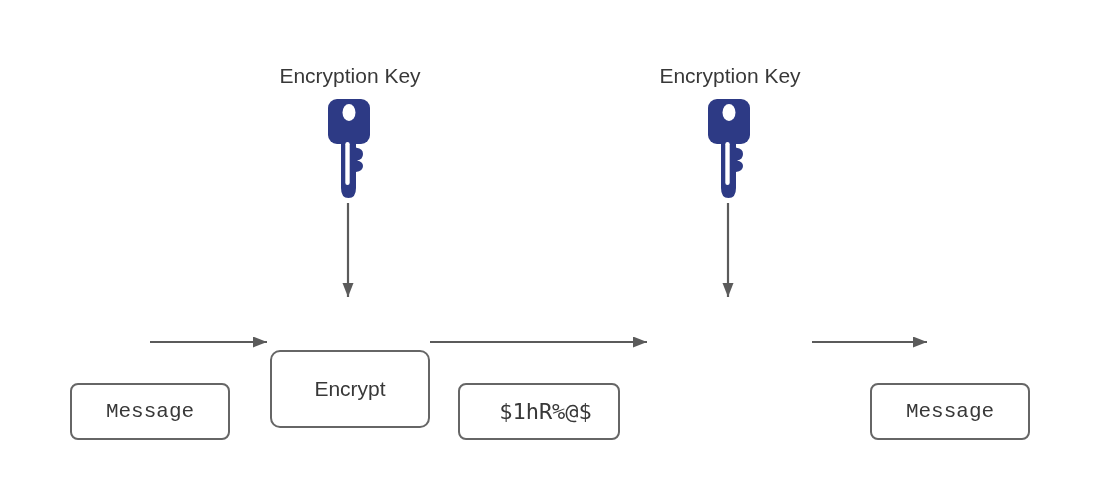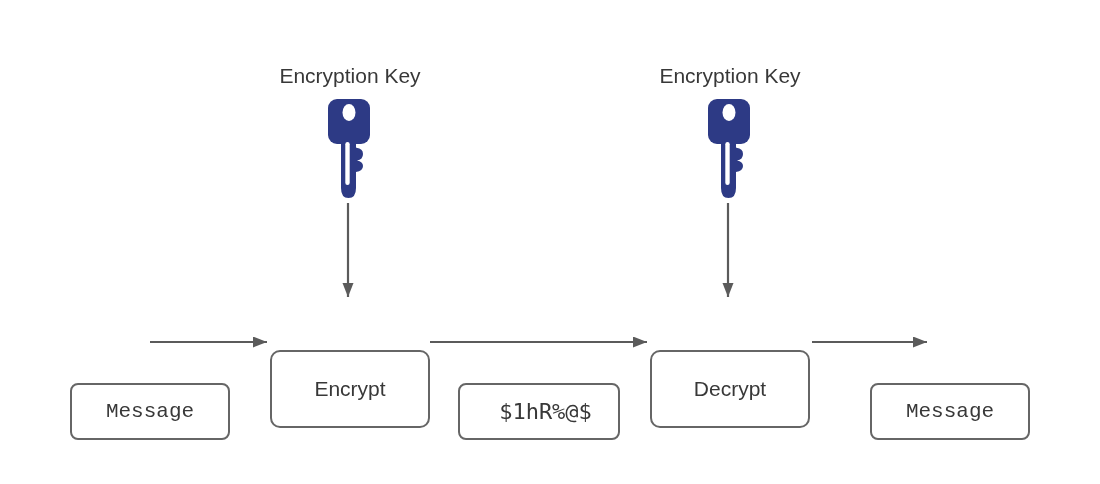--- a/index.html
+++ b/index.html
@@ -84,23 +84,20 @@
     <line class="arrow-line" x1="348" y1="203" x2="348" y2="297" marker-end="url(#ah)"></line>
     <line class="arrow-line" x1="728" y1="203" x2="728" y2="297" marker-end="url(#ah)"></line>
     <line class="arrow-line" x1="150" y1="342" x2="267" y2="342" marker-end="url(#ah)"></line>
     <line class="arrow-line" x1="430" y1="342" x2="647" y2="342" marker-end="url(#ah)"></line>
     <line class="arrow-line" x1="812" y1="342" x2="927" y2="342" marker-end="url(#ah)"></line>
   </svg>
 
   <div class="box process-box encrypt">
     <span>Encrypt</span>
   </div>
-  <div class="box process-box decrypt">
-    <span>Decrypt</span>
-  </div>
 
   <div class="box data-box msg-left">
     <span>Message</span>
   </div>
   <div class="box data-box cipher">
     <span>$1hR%@$</span>
   </div>
   <div class="box data-box msg-right">
     <span>Message</span>
   </div>

